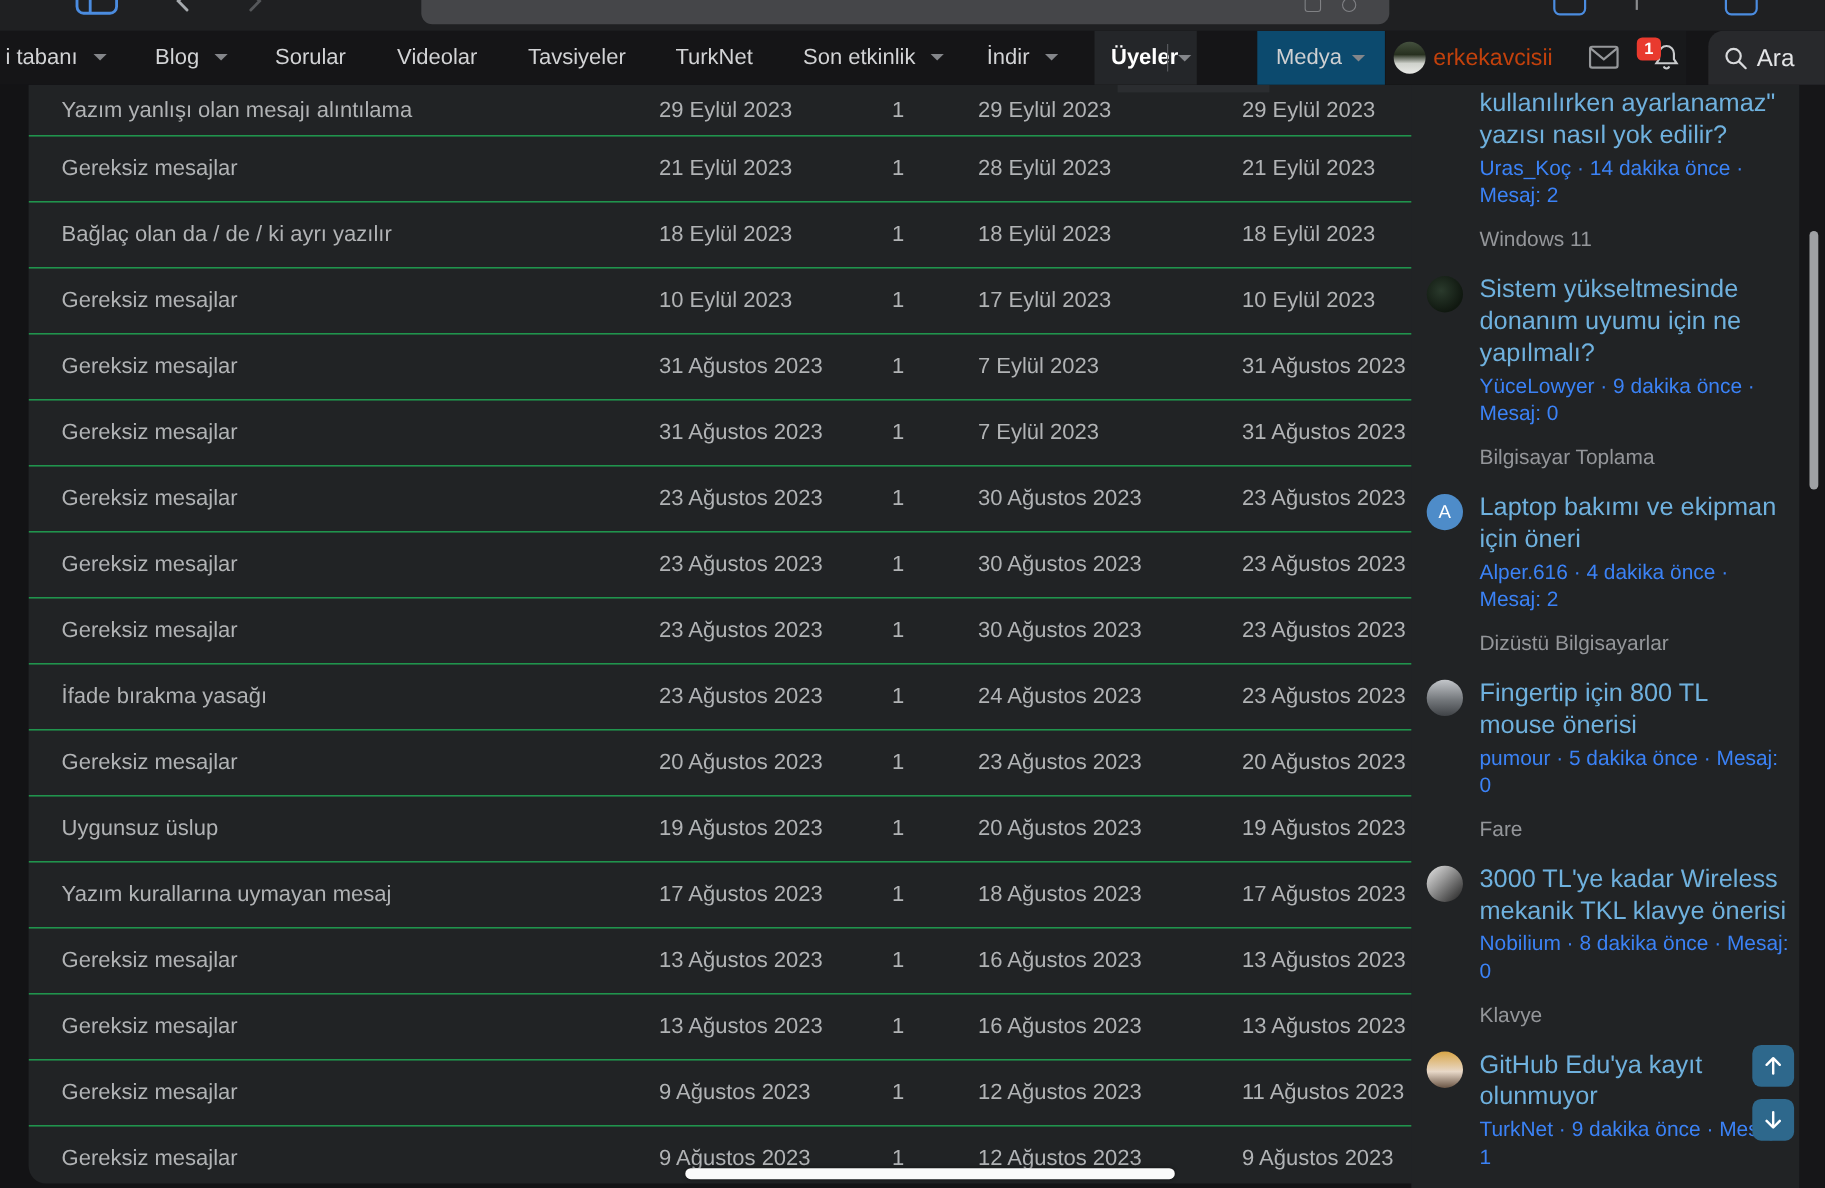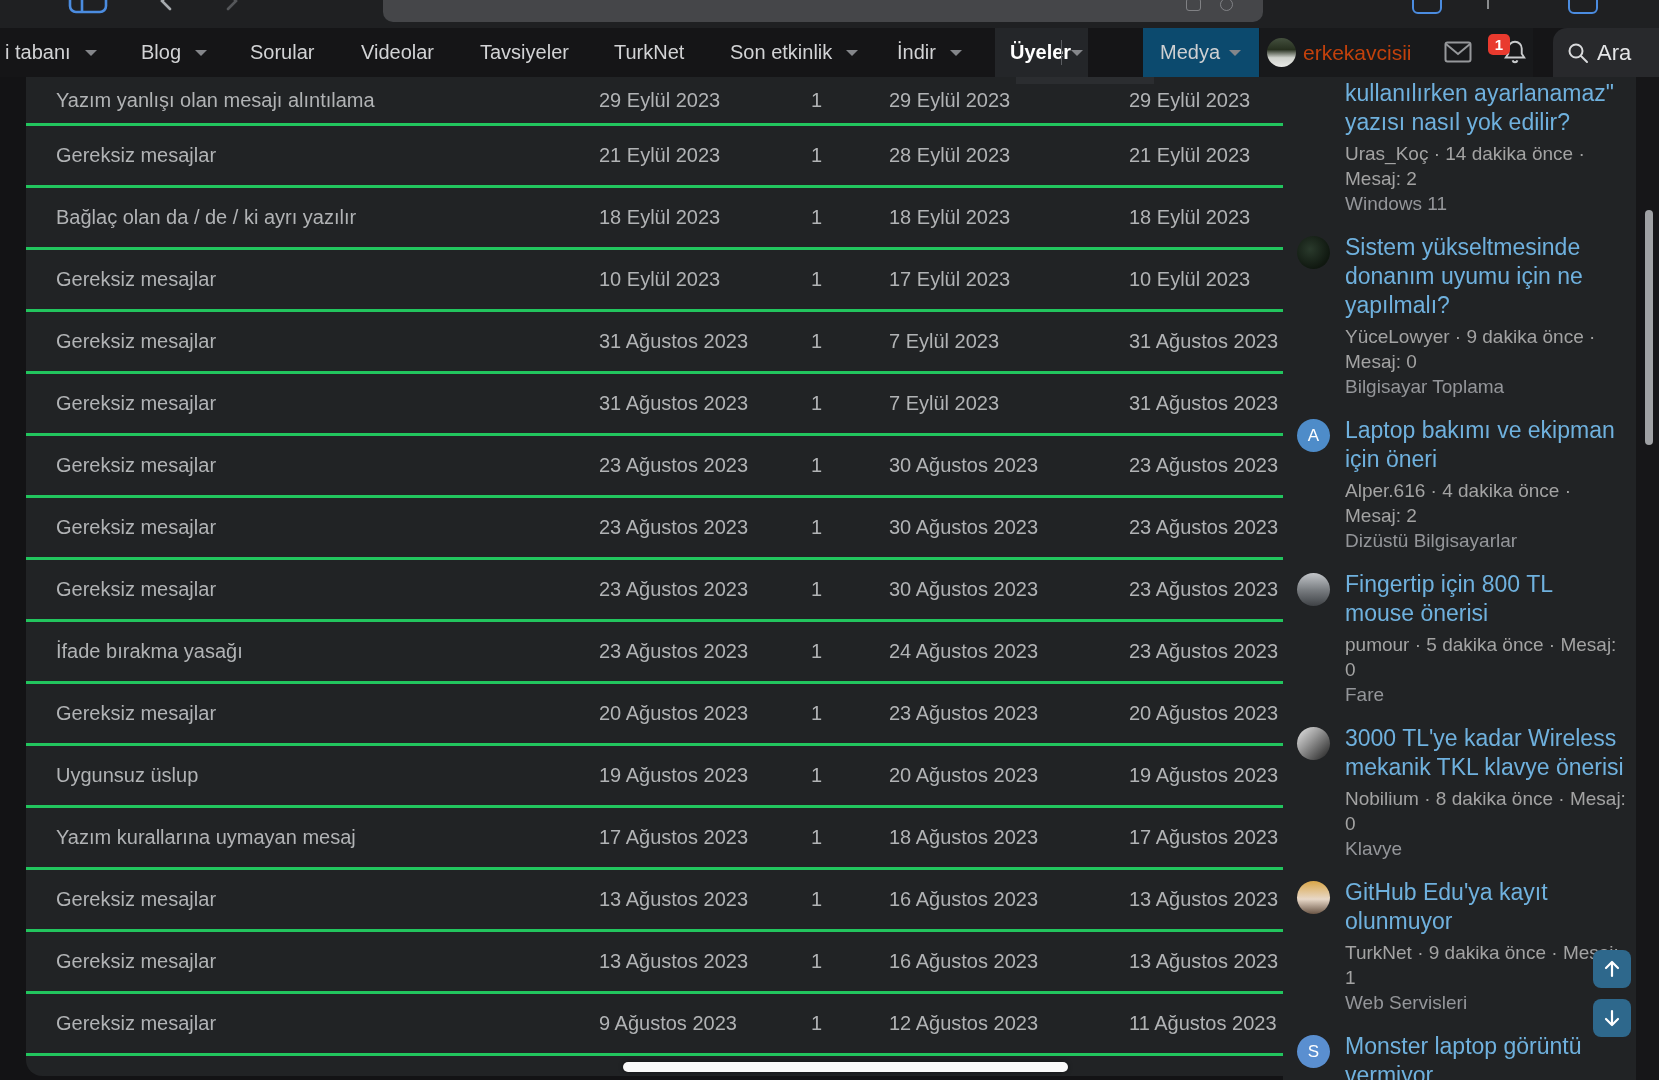--- a/index.html
+++ b/index.html
@@ -41,42 +41,42 @@
   .search-panel{position:absolute;left:1553px;top:0;width:106px;height:49px;background:#28292c;border-top-left-radius:14px;cursor:pointer;}
   .search-panel svg{position:absolute;left:13px;top:13px;}
   .search-label{position:absolute;left:44px;top:0;line-height:49px;font-size:22px;color:#e4e5e7;}
   
   .main{position:absolute;left:0;top:77px;width:1659px;height:1003px;background:#131315;}
   
   .wtable{position:absolute;left:10px;top:0;width:1272px;height:999px;background:#212325;
     border-right:1px solid #35373a;border-bottom-left-radius:16px;border-bottom-right-radius:6px;overflow:hidden;margin-left:16px;}
   .hdr-remnant{position:absolute;left:990px;top:0;width:138px;height:7px;background:#2b2d30;}
   .trow{display:grid;grid-template-columns:528px 212px 78px 240px auto;align-items:center;height:59px;
-    border-top:3px solid #22c55e;padding-left:30px;font-size:20px;color:#b1b3b5;cursor:pointer;}
+    border-top:1px solid #22c55e;padding-left:30px;font-size:20px;color:#b1b3b5;cursor:pointer;}
   .trow:first-child{height:46px;border-top:none;}
   .trow.last{border-bottom:1px solid #383a3d;}
   .tcell{white-space:nowrap;overflow:hidden;}
   .tcell.c2,.tcell.c3,.tcell.c4,.tcell.c5{padding-left:15px;}
   .hscroll{position:absolute;left:597px;top:985px;width:445px;height:10px;background:#fafafa;border-radius:5px;box-shadow:0 0 4px rgba(0,0,0,.5);cursor:grab;}
   
   .sidebar{position:absolute;left:1283px;top:0;width:353px;height:1003px;background:#212325;overflow:hidden;}
   .side-item{position:relative;display:flex;gap:15px;padding:0 10px 0 14px;margin-bottom:17px;}
   .side-item:first-child{margin-top:2px;}
   .side-avatar{flex:0 0 33px;width:33px;height:33px;border-radius:50%;margin-top:3px;cursor:pointer;
     display:flex;align-items:center;justify-content:center;font-size:17px;color:#fff;}
   .side-avatar.hidden{visibility:hidden;height:0;margin:0;}
   .photo-green{background:radial-gradient(circle at 40% 40%,#2a3a2c 0%,#101810 70%);}
   .photo-gray{background:linear-gradient(180deg,#c3c6ca 0%,#74787c 55%,#3f4246 100%);}
   .photo-bw{background:linear-gradient(135deg,#e8e8e8 0%,#9a9a9a 40%,#1d1d1d 100%);}
   .photo-hat{background:linear-gradient(180deg,#d9a648 0%,#e8d8c8 55%,#6b5646 100%);}
   .side-text{flex:1;min-width:0;}
   .side-title{font-size:23px;line-height:29px;color:#6fb1de;cursor:pointer;}
-  .side-meta{font-size:19px;line-height:25px;color:#a3a3a3;margin-top:4px;}
+  .side-meta{font-size:19px;line-height:25px;color:#3b82f6;margin-top:4px;}
   .side-meta .author{cursor:pointer;}
-  .side-cat{font-size:19px;line-height:25px;color:#94969a;margin-top:0;cursor:pointer;}
+  .side-cat{font-size:19px;line-height:25px;color:#94969a;margin-top:15px;cursor:pointer;}
   
   .jump-btn{position:absolute;left:1593px;width:38px;height:38px;background:#2e688c;border-radius:8px;border:none;
     display:flex;align-items:center;justify-content:center;cursor:pointer;z-index:20;}
   .jump-up{top:873px;}
   .jump-down{top:922px;}
   
   .vtrack{position:absolute;left:1636px;top:0;width:23px;height:1003px;background:#161618;}
   .vthumb{position:absolute;left:9px;top:133px;width:8px;height:235px;background:#9fa1a4;border-radius:4px;cursor:grab;}
 </style>
 </head>

